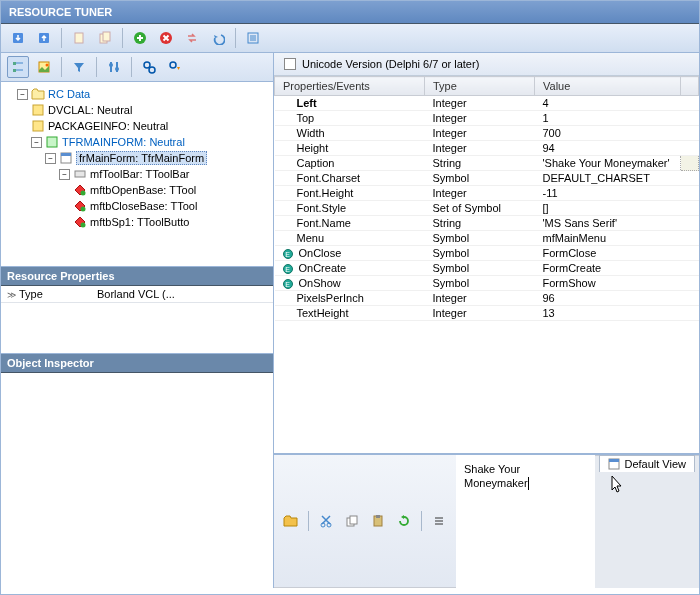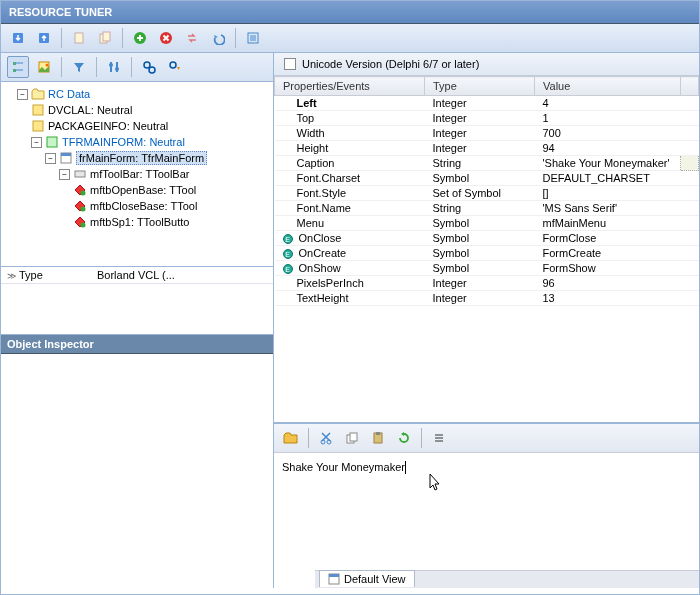--- a/index.html
+++ b/index.html
@@ -29,21 +29,21 @@
 .unicode-bar { background: linear-gradient(#f0f4fa, #e0e8f4); border-bottom: 1px solid #c0ccda; padding: 5px 10px; display: flex; align-items: center; gap: 6px; }
 .chk { width: 12px; height: 12px; border: 1px solid #888; background: #fff; display: inline-block; }
 .prop-table { flex: 1; overflow: auto; border-bottom: 1px solid #9cb6d8; }
 .prop-table table { width: 100%; border-collapse: collapse; }
 .prop-table th { text-align: left; background: linear-gradient(#f4f6fa, #e4e8ef); border: 1px solid #c8ccd4; padding: 3px 8px; font-weight: normal; color: #333; }
 .prop-table td { padding: 1px 8px; border-bottom: 1px solid #f0f0f0; }
 .prop-table td:nth-child(1) { width: 150px; }
 .prop-table td:nth-child(2) { width: 110px; }
 .ev-dot { width: 10px; height: 10px; border-radius: 50%; background: #2a9; border: 1px solid #176; display: inline-block; margin-right: 6px; margin-left: -14px; font-size: 7px; color:#fff; text-align:center; line-height:9px; }
 .hl-row td:last-child { background: #f3f3e6; border: 1px dotted #aaa; }
-.editor-area { height: 165px; display: flex; flex-direction: column; border-top: 1px solid #9cb6d8; }
+.editor-area { height: 134px; display: flex; flex-direction: row; border-top: 1px solid #9cb6d8; }
 .editor-tb { background: linear-gradient(#f2f5fa, #e2e8f2); border-bottom: 1px solid #c8ccd4; padding: 3px 6px; display: flex; gap: 4px; align-items: center; }
 .editor-text { flex: 1; padding: 8px; font-family: "Courier New", monospace; font-size: 12px; background: #fff; position: relative; }
 .cursor-bar { display:inline-block; width:1px; height:13px; background:#000; vertical-align:middle; }
 .tab-bar { background: #e6eaf0; border-top: 1px solid #c8ccd4; padding: 0 4px; margin-left: 41px; }
 .tab { display: inline-flex; align-items: center; background: #fff; border: 1px solid #b0bccc; border-bottom: none; padding: 2px 8px; position: relative; top: -1px; gap: 4px; }
 svg { display: block; }
 .mouse-cursor { position: absolute; top: 20px; left: 155px; }
 </style>
 </head>
 <body>
@@ -247,20 +247,21 @@
                     <span class="lbl">mftbSp1: TToolButto</span>
                   </li>
               </ul>
             </ul>
           </ul>
         </ul>
       </ul>
     </div>
 
     <div class="props-panel">
+      <div class="section-hdr">Resource Properties</div>
       <div class="props-grid">
         <div class="k">Type</div>
         <div>Borland VCL (...</div>
       </div>
       <div style="height:50px"></div>
     </div>
 
     <div class="obj-insp">
       <div class="section-hdr">Object Inspector</div>
       <div style="height:120px"></div>
@@ -314,20 +315,26 @@
               <td>'Shake Your Moneymaker'</td>
               <td></td>
             </tr>
             <tr>
               <td style="padding-left: 22px;">Font.Charset</td>
               <td>Symbol</td>
               <td>DEFAULT_CHARSET</td>
               <td></td>
             </tr>
             <tr>
+              <td style="padding-left: 22px;">Font.Height</td>
+              <td>Integer</td>
+              <td>-11</td>
+              <td></td>
+            </tr>
+            <tr>
               <td style="padding-left: 22px;">Font.Style</td>
               <td>Set of Symbol</td>
               <td>[]</td>
               <td></td>
             </tr>
             <tr>
               <td style="padding-left: 22px;">Font.Name</td>
               <td>String</td>
               <td>'MS Sans Serif'</td>
               <td></td>

